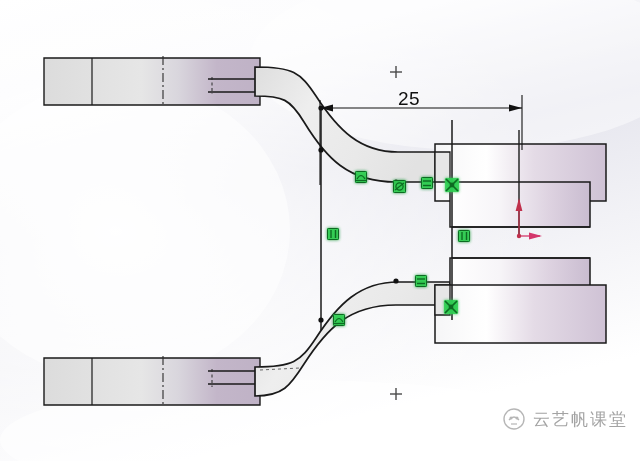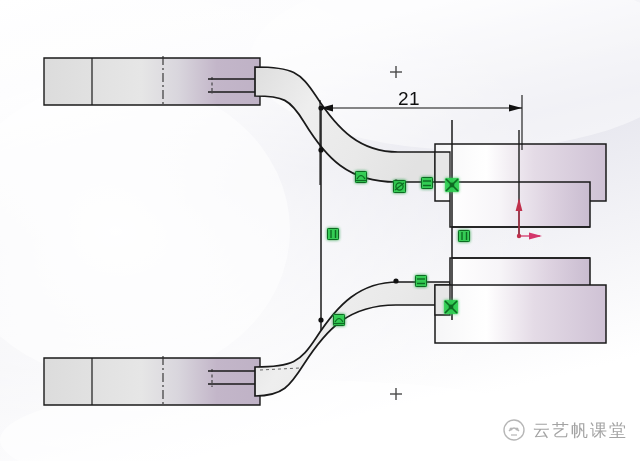--- a/index.html
+++ b/index.html
@@ -33,21 +33,21 @@
     user-select: none;
   }
   #dim-25 {
     left: 398px;
     top: 89px;
   }
   
   #watermark {
     position: absolute;
     right: 12px;
-    bottom: 19px;
+    bottom: 30px;
     display: flex;
     align-items: center;
     gap: 7px;
     opacity: 0.62;
     user-select: none;
   }
   #watermark .wm-logo {
     width: 24px;
     height: 24px;
     flex: 0 0 24px;
@@ -303,21 +303,21 @@
 
       <g>
         <rect x="444" y="300" width="14" height="14" rx="1" fill="#2fcf52" opacity="0.85"></rect>
         <path d="M 445,301 L 457,313 M 457,301 L 445,313" stroke="#0b6b20" stroke-width="1.6"></path>
         <circle cx="451" cy="307" r="2.4" fill="#0b6b20"></circle>
       </g>
     </g>
 
   </svg>
 
-  <div id="dim-25" class="dim-text">21</div>
+  <div id="dim-25" class="dim-text">25</div>
 
   <div id="watermark">
     <svg class="wm-logo" viewBox="0 0 24 24">
       <circle cx="12" cy="12" r="10" fill="none" stroke="#8a8a8a" stroke-width="1.4"></circle>
       <path d="M 7,13 Q 12,7 17,13" fill="none" stroke="#8a8a8a" stroke-width="1.3"></path>
       <circle cx="9" cy="11" r="1.5" fill="#8a8a8a"></circle>
       <circle cx="15" cy="11" r="1.5" fill="#8a8a8a"></circle>
       <path d="M 9,17 L 15,17" stroke="#8a8a8a" stroke-width="1.2"></path>
     </svg>
     <span class="wm-text">云艺帆课堂</span>

